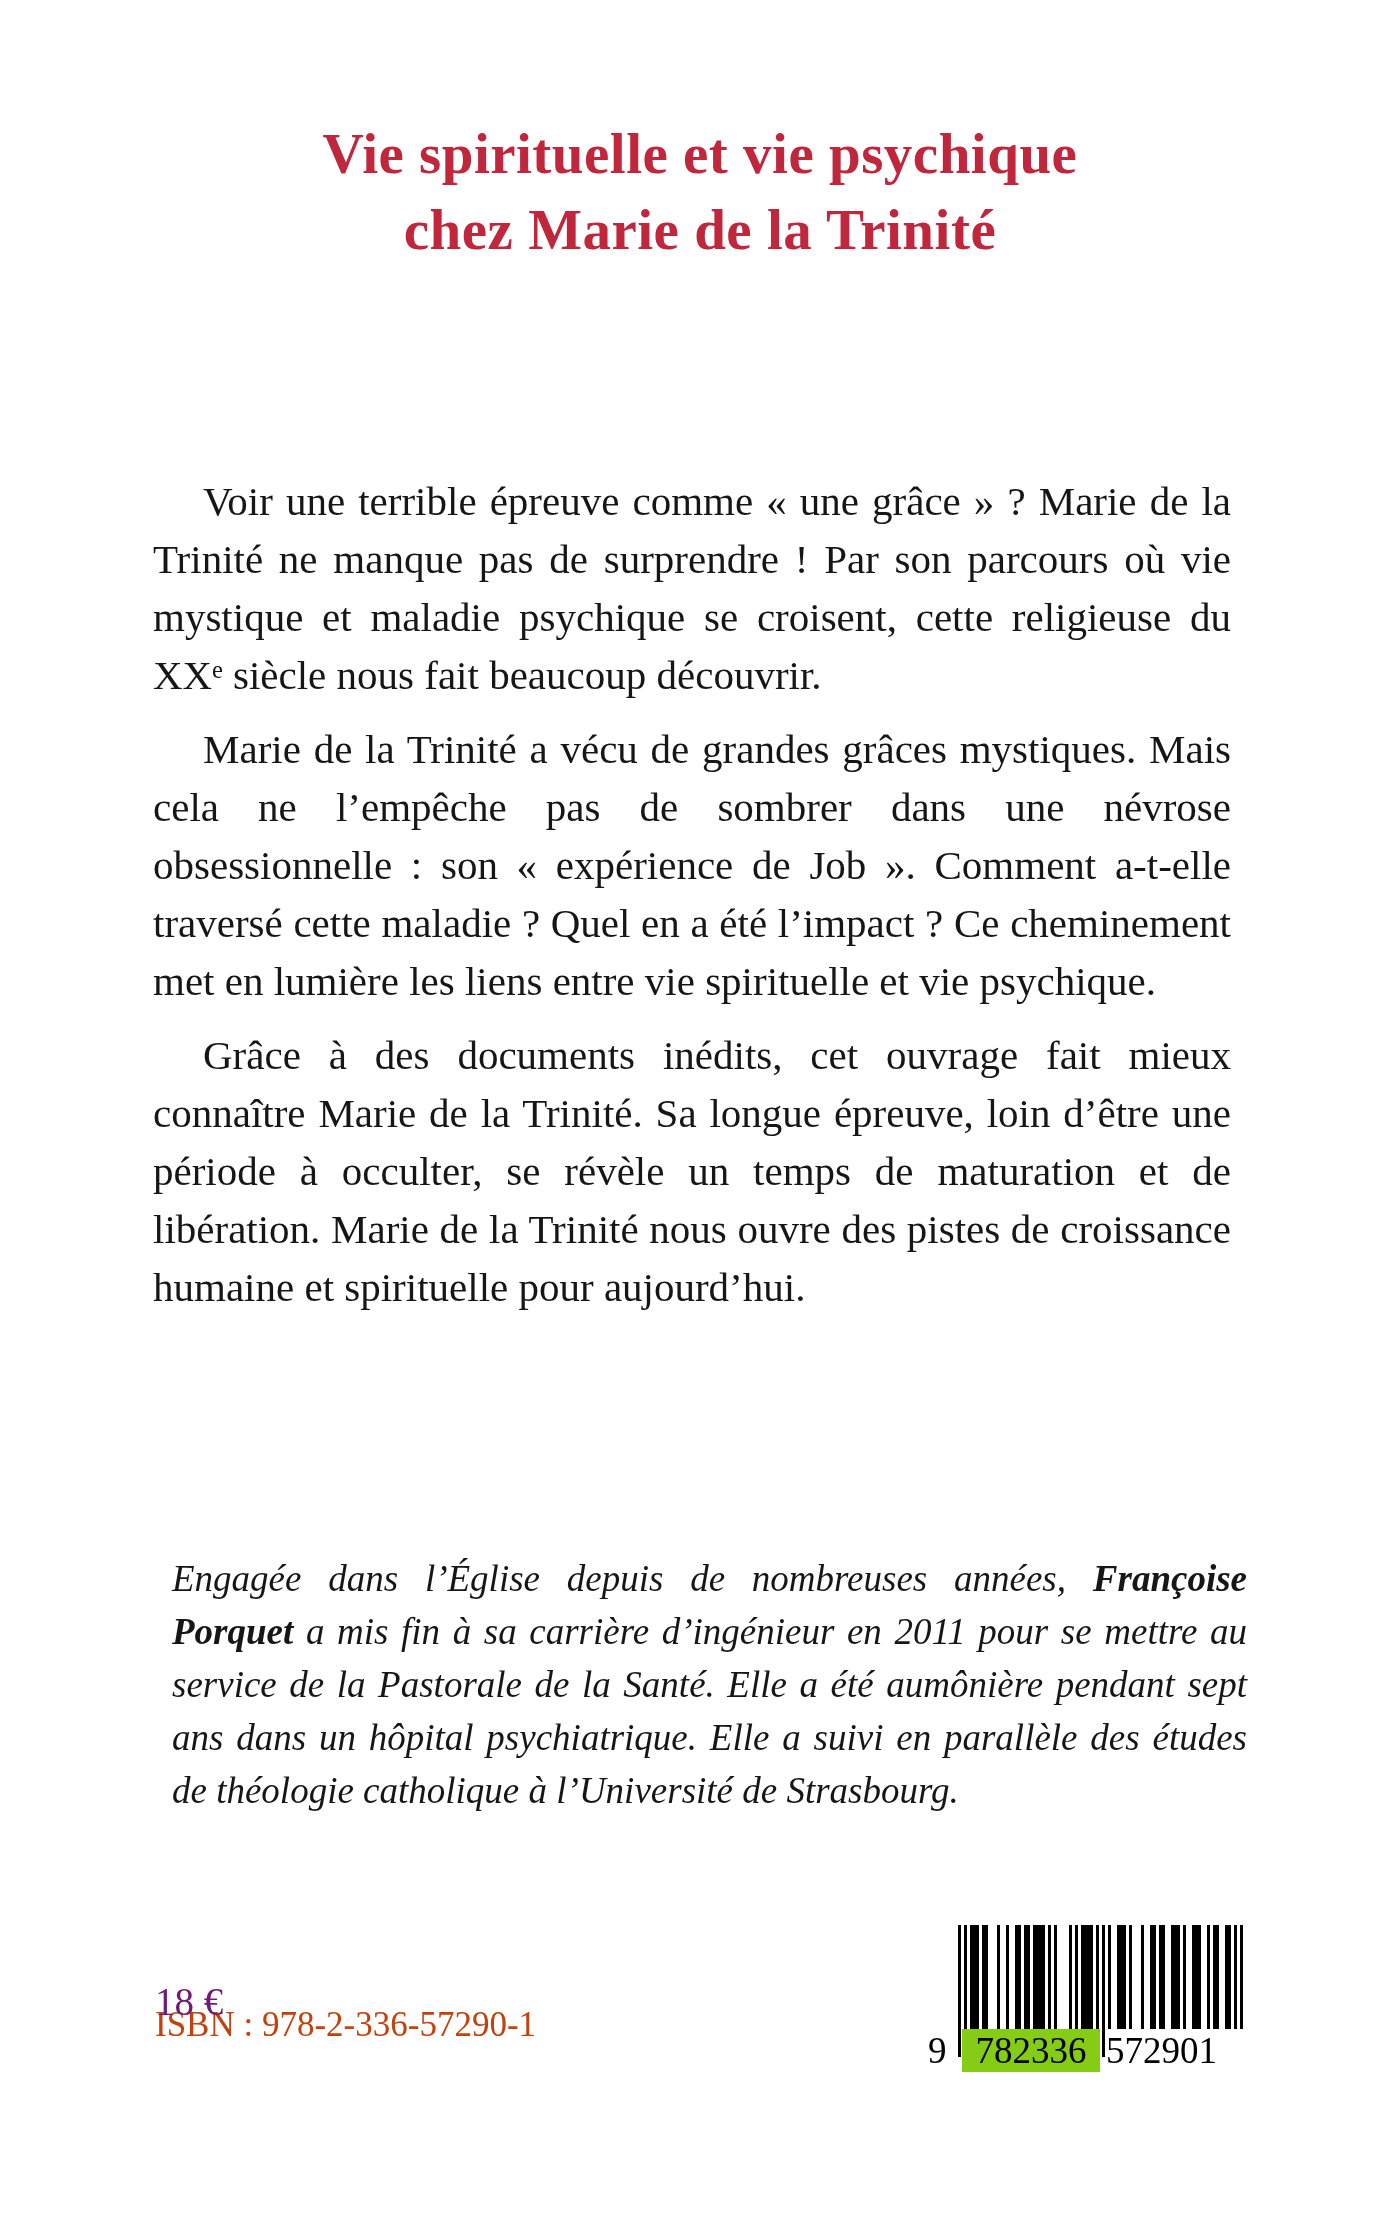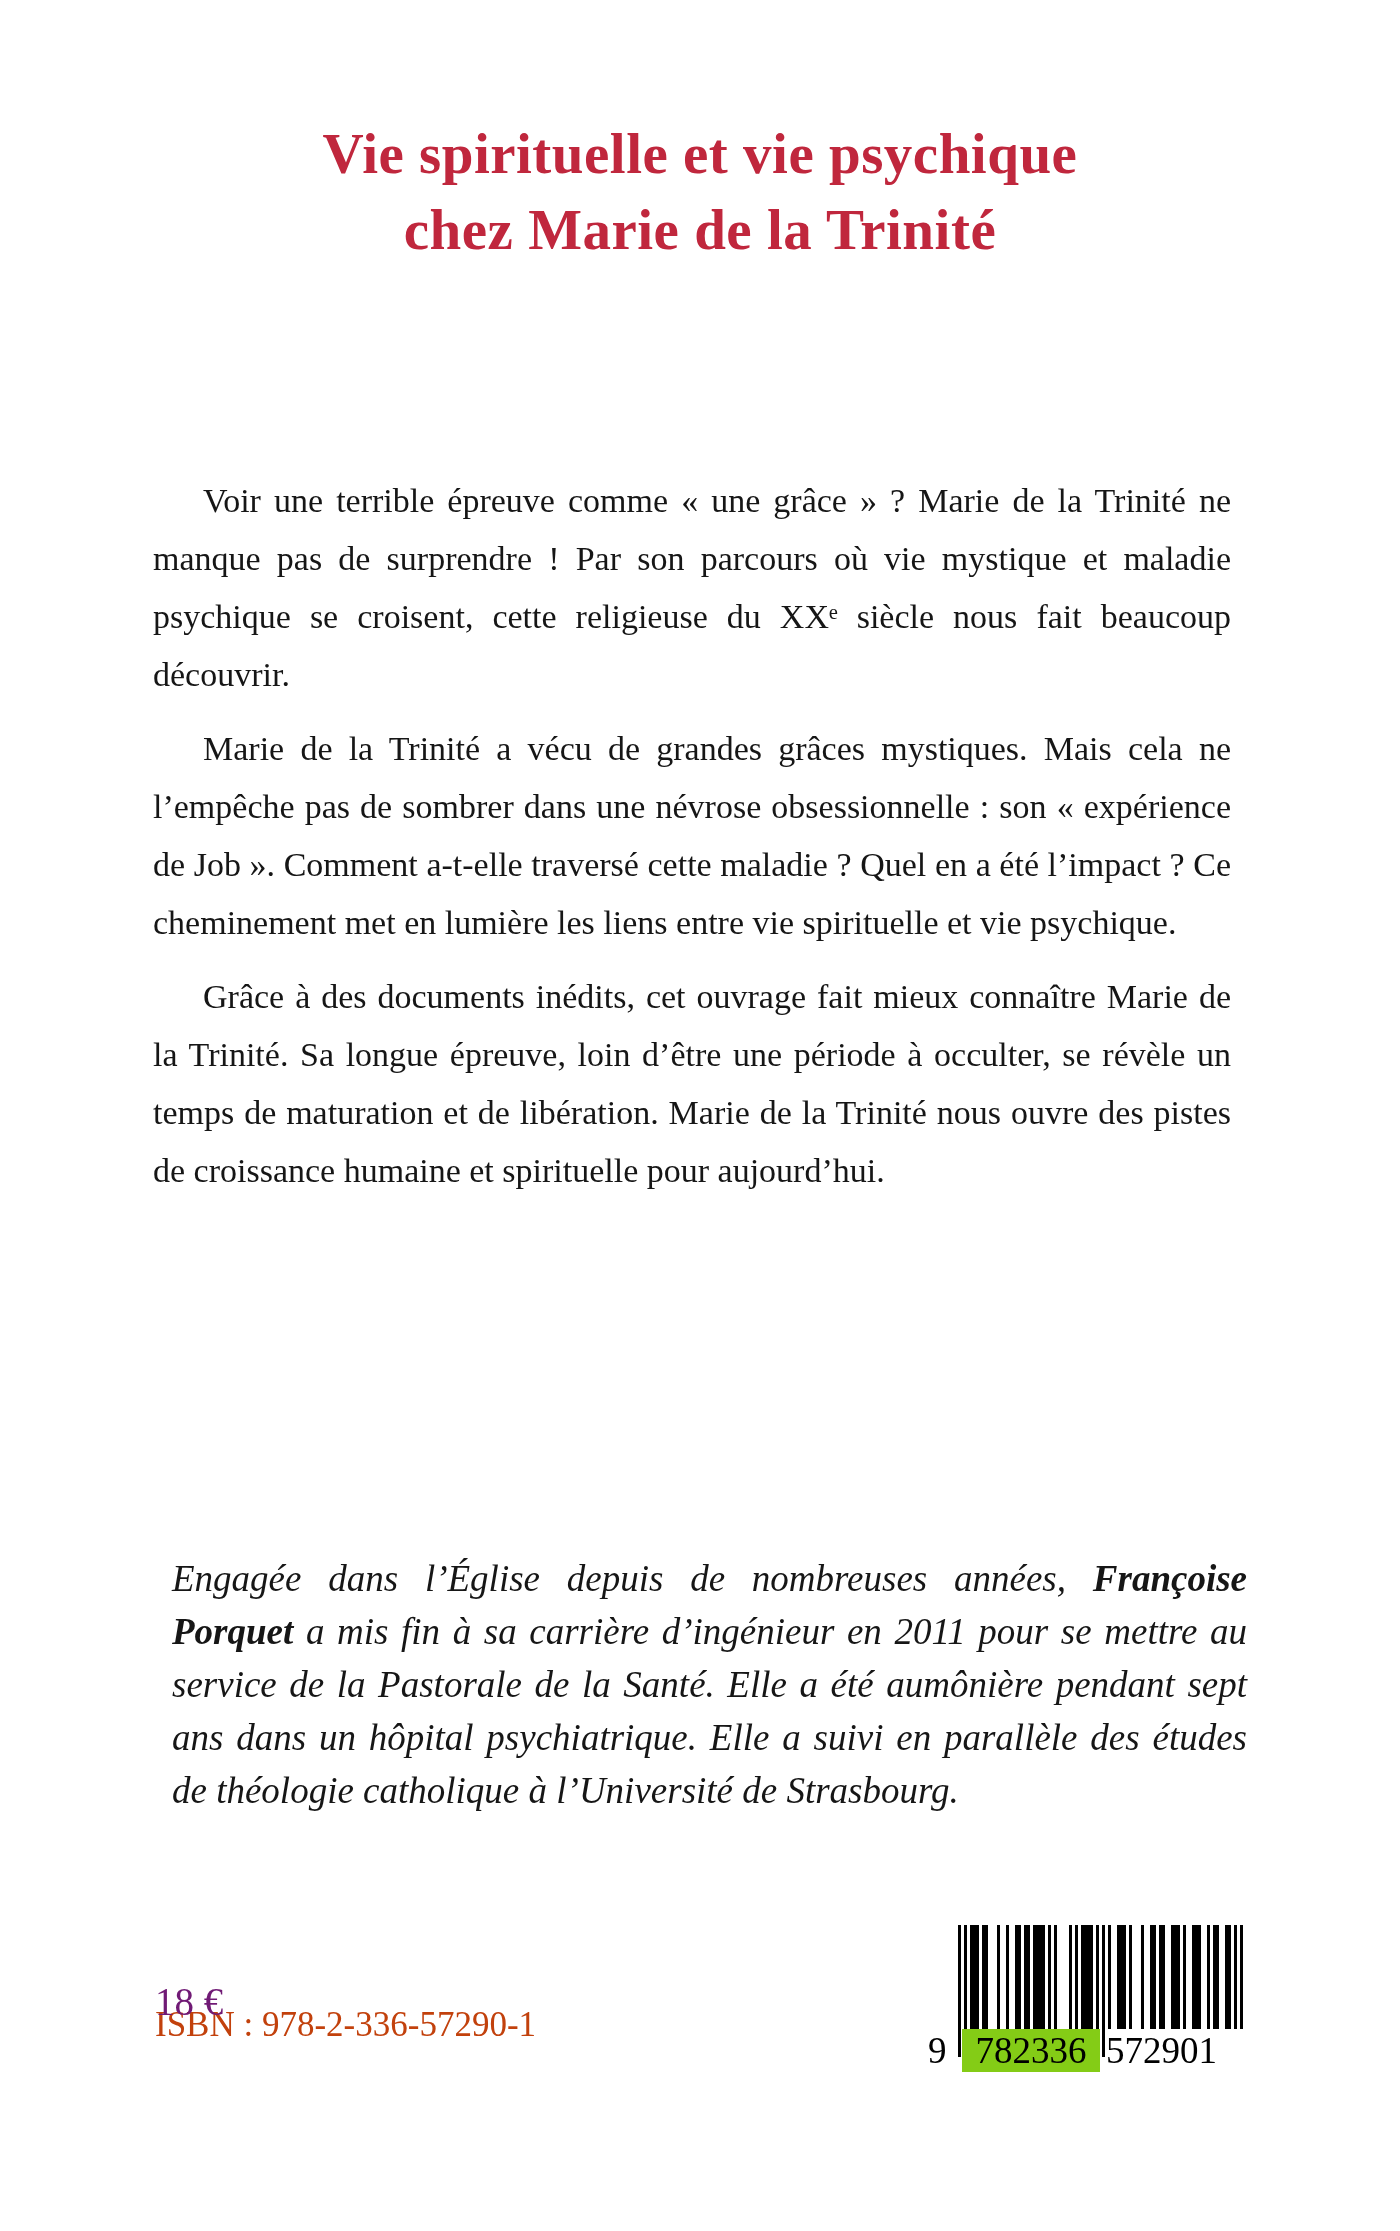--- a/index.html
+++ b/index.html
@@ -30,21 +30,21 @@
     font-size:48px;
     font-weight:400;
   }
   .body-block{
     position:absolute;
     top:472px; left:153px;
     width:1078px;
   }
   .body-block p{
     margin:0 0 16px 0;
-    font-size:34px;
+    font-size:41px;
     line-height:58px;
     text-align:justify;
     text-indent:50px;
     color:#161616;
   }
   .bio{
     position:absolute;
     top:1552px; left:172px;
     width:1075px;
     font-style:italic;

